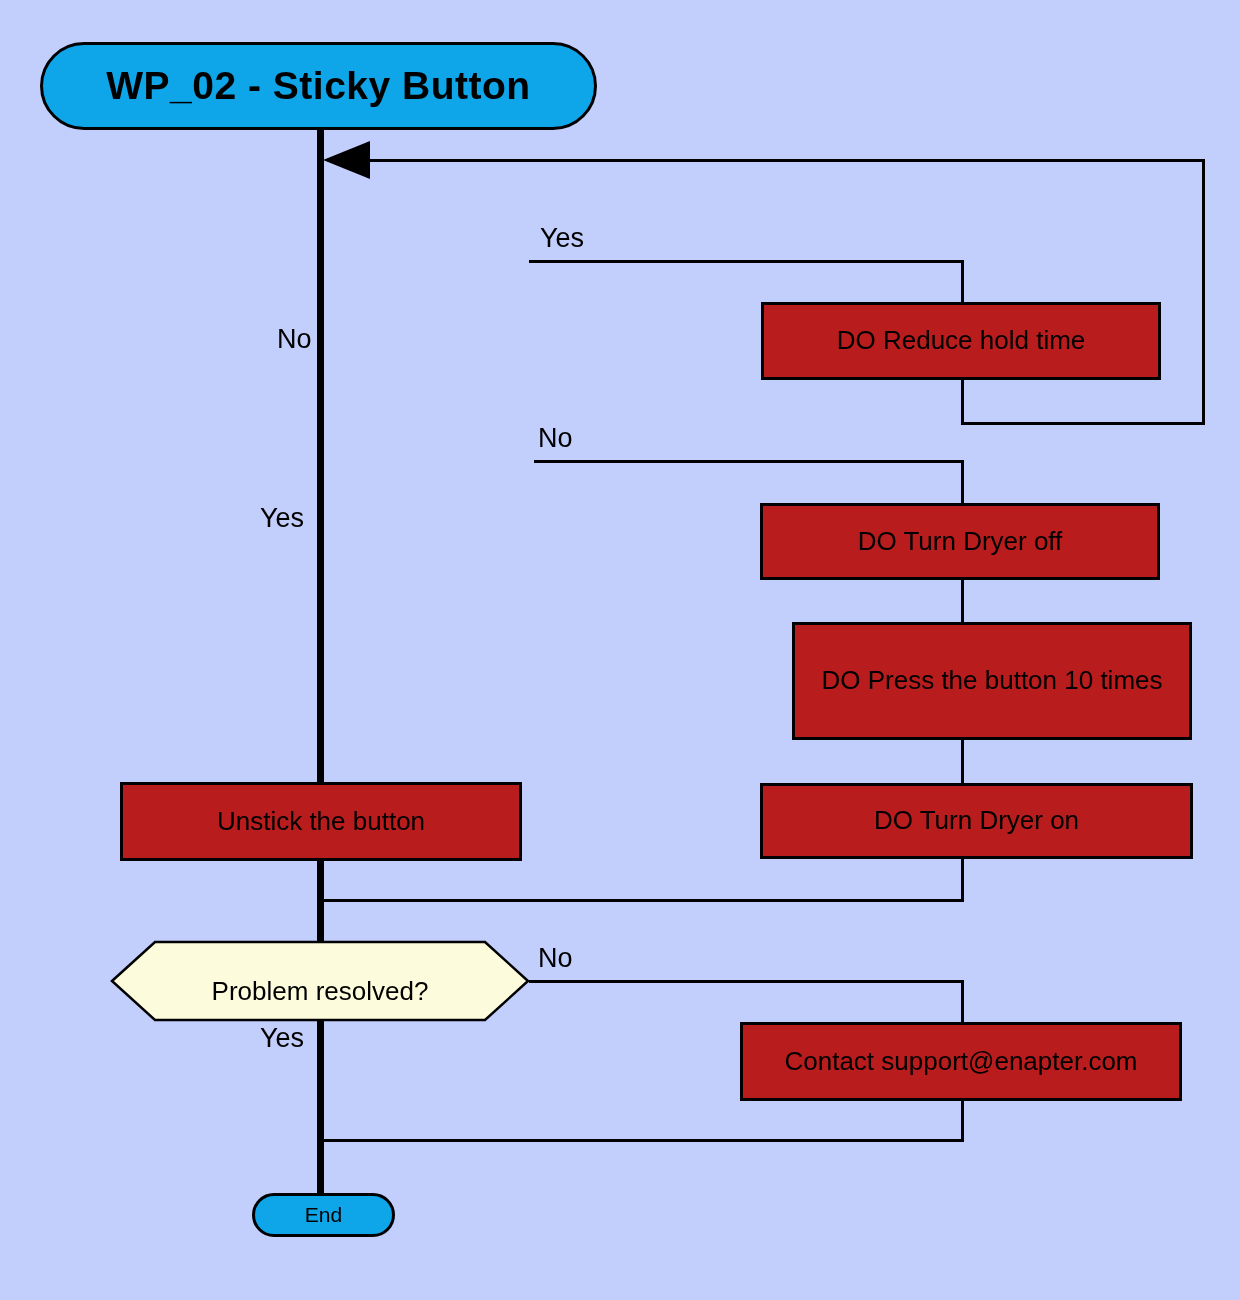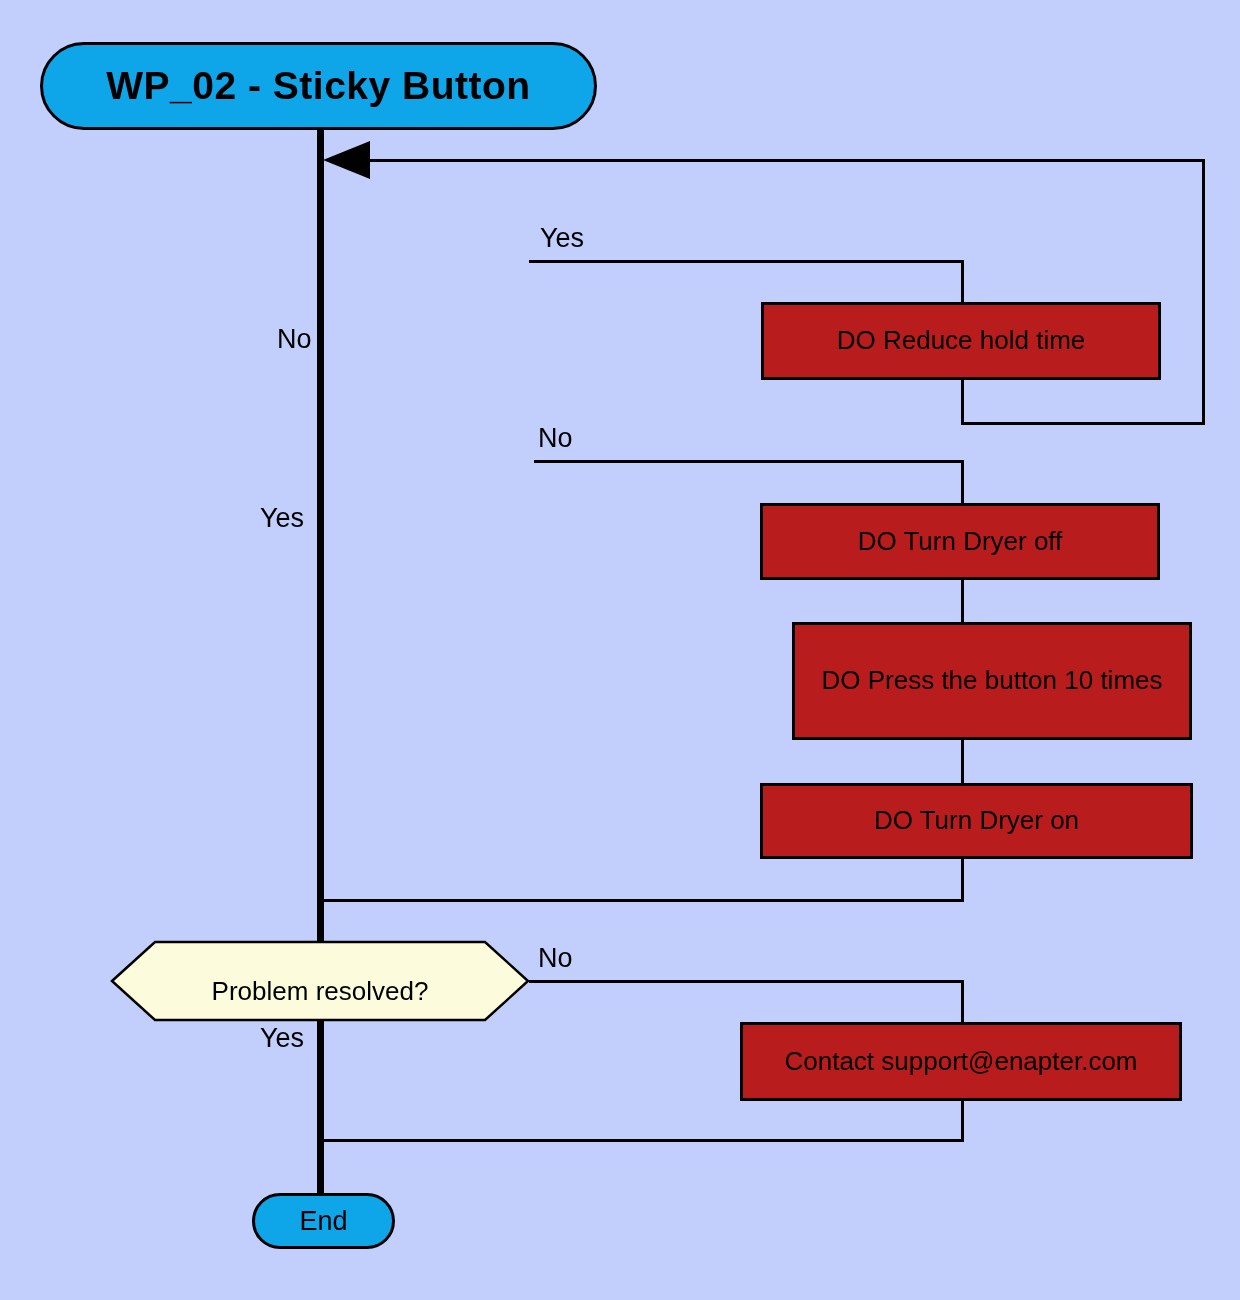--- a/index.html
+++ b/index.html
@@ -20,22 +20,22 @@
   .pill{
     position:absolute;background:#0ea5e9;border:3px solid #000;
     display:flex;align-items:center;justify-content:center;
     box-sizing:border-box;
   }
   .title-pill{
     left:40px;top:42px;width:557px;height:88px;border-radius:44px;
     font-size:39px;font-weight:bold;letter-spacing:.5px;
   }
   .end-pill{
-    left:252px;top:1193px;width:143px;height:56px;border-radius:29px;
-    font-size:27px;
+    left:252px;top:1193px;width:143px;height:44px;border-radius:29px;
+    font-size:21px;
   }
   .proc{
     position:absolute;background:#b91c1c;border:3px solid #000;
     display:flex;align-items:center;justify-content:center;
     text-align:center;font-size:26px;line-height:1.35;
     box-sizing:border-box;
   }
   .proc .inner{max-width:360px;}
 
   .hex{position:absolute;}
@@ -105,20 +105,23 @@
   </div>
 
   <div class="proc" style="left:760px;top:622px;width:400px;height:118px;margin-left:32px;">
     <div class="inner" style="max-width:350px;">DO Press the button 10 times</div>
   </div>
 
   <div class="proc" style="left:760px;top:783px;width:433px;height:76px;">
     <div class="inner">DO Turn Dryer on</div>
   </div>
 
+  <div class="proc" style="left:120px;top:782px;width:402px;height:79px;">
+    <div class="inner">Unstick the button</div>
+  </div>
 
   <div class="hex" style="left:110px;top:940px;width:420px;height:102px;">
     <svg width="420" height="82" viewBox="0 0 420 82">
       <polygon points="2,41 45,2 375,2 418,41 375,80 45,80" fill="#fcfcdc" stroke="#000" stroke-width="2.5"></polygon>
     </svg>
     <div class="hex-label">
       <div class="inner">Problem resolved?</div>
     </div>
   </div>
   <div class="edge-label" style="left:538px;top:943px;">No</div>

